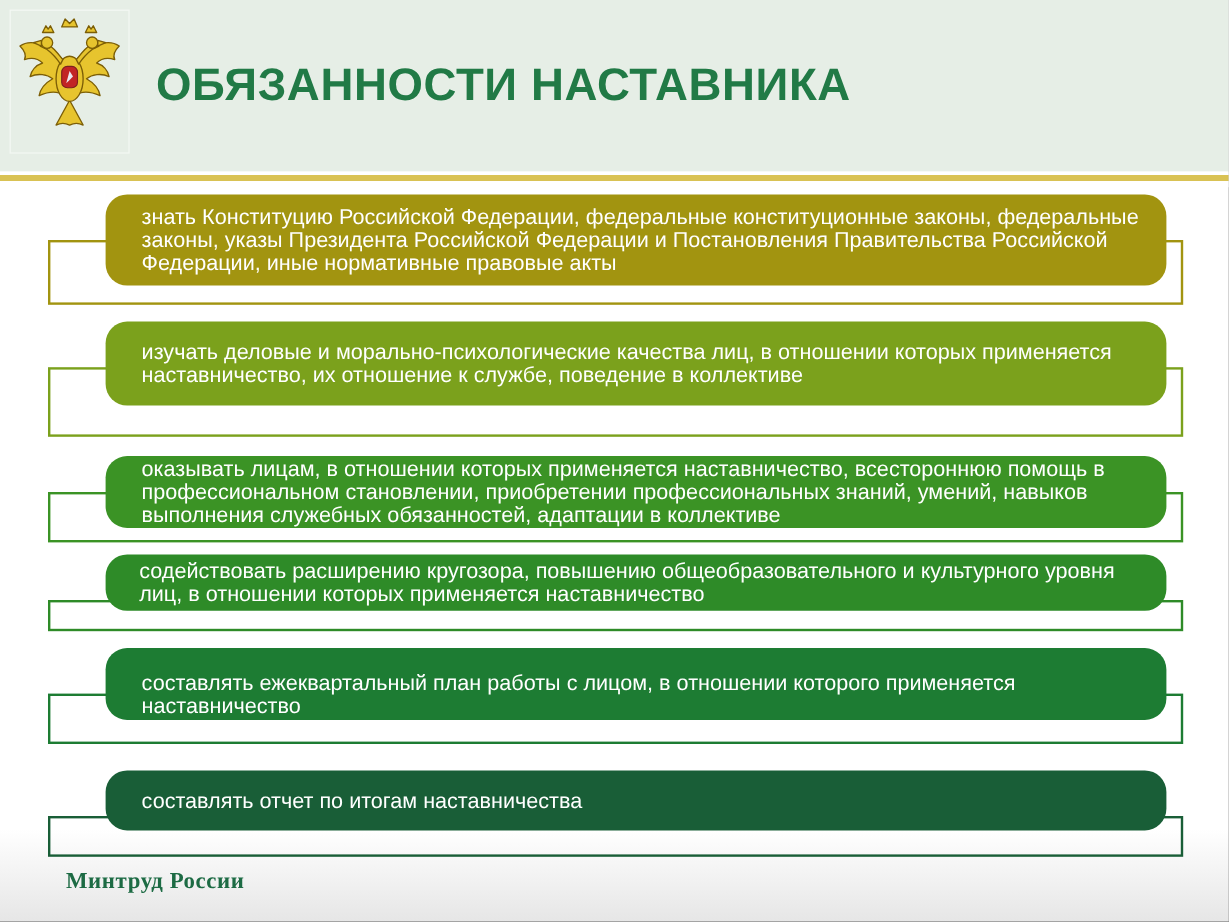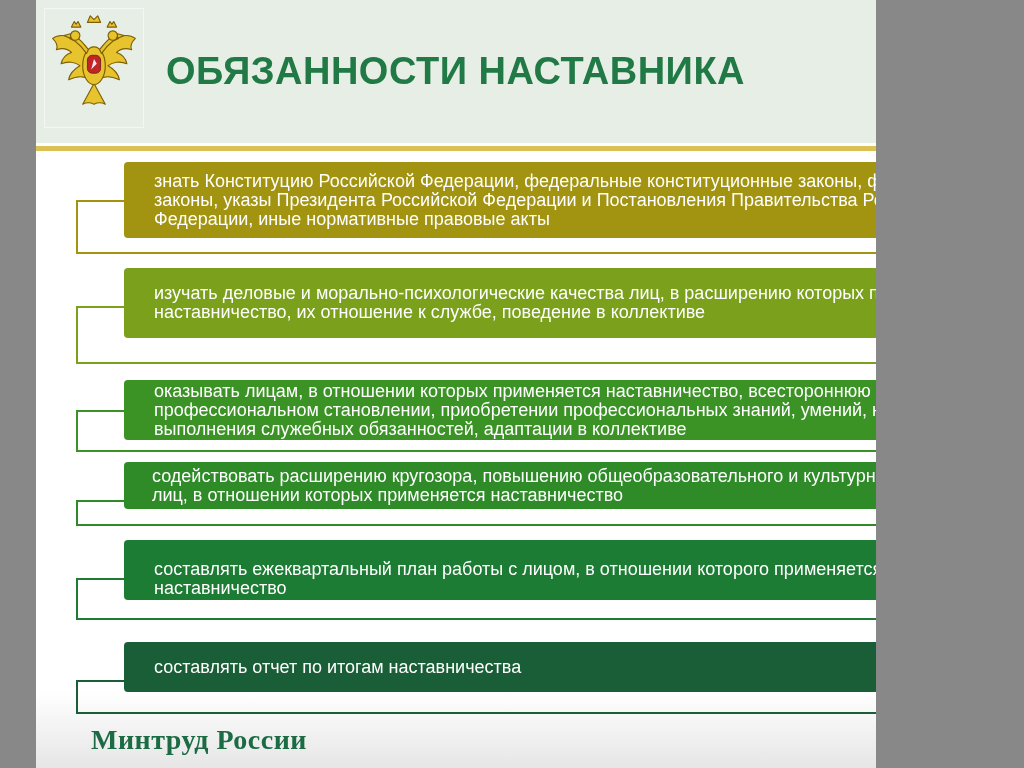--- a/index.html
+++ b/index.html
@@ -1,20 +1,19 @@
 <!DOCTYPE html>
 <html><head>
 <meta charset="utf-8">
 <style>
   html,body{margin:0;padding:0;background:#888;}
   .slide{
-    position:relative;width:840px;height:768px;overflow:hidden;
+    position:relative;width:1024px;height:768px;overflow:hidden;
     font-family:"Liberation Sans", sans-serif;
     background:linear-gradient(180deg,#ffffff 0%,#ffffff 90%,#e6e6e6 100%);
-    margin-left:36px;
   }
   
   .header{
     position:absolute;left:0;top:0;width:1024px;height:143px;
     background:#e6eee6;
   }
   .emblem{
     position:absolute;left:8px;top:8px;width:98px;height:118px;
     border:1px solid #f4f8f4;display:flex;align-items:center;justify-content:center;
   }
@@ -22,21 +21,21 @@
     position:absolute;left:130px;top:0;height:143px;display:flex;align-items:center;
     color:#217a46;font-size:38px;font-weight:bold;letter-spacing:.5px;white-space:nowrap;
   }
   .divider{
     position:absolute;left:0;top:143px;width:1024px;height:13px;
     background:linear-gradient(180deg,#ffffff 0,#ffffff 3px,#d9c253 3px,#d9c253 8px,#ffffff 8px,#ffffff 13px);
   }
   
   .outline{position:absolute;left:40px;width:946px;border:2px solid;box-sizing:border-box;background:transparent;}
   .box{
-    position:absolute;left:88px;width:884px;box-sizing:border-box;border-radius:4px;
+    position:absolute;left:88px;width:884px;box-sizing:border-box;border-radius:18px;
     color:#ffffff;font-size:18px;line-height:19px;
     display:flex;align-items:center;padding:2px 18px 2px 30px;
   }
   .c1{background:#a29410;} .o1{border-color:#a29410;}
   .c2{background:#7ba11c;} .o2{border-color:#7ba11c;}
   .c3{background:#3b9325;} .o3{border-color:#3b9325;}
   .c4{background:#2e8b28;padding-left:28px;} .o4{border-color:#2e8b28;}
   .c5{background:#1d7c33;} .o5{border-color:#1d7c33;}
   .c6{background:#195e37;} .o6{border-color:#195e37;}
 
@@ -44,21 +43,21 @@
   .b2{top:268px;height:70px;} .l2{top:306px;height:58px;}
   .b3{top:380px;height:60px;} .l3{top:410px;height:42px;}
   .b4{top:462px;height:47px;} .l4{top:500px;height:26px;}
   .b5{top:540px;height:60px;align-items:flex-end;} .l5{top:578px;height:42px;}
   .b6{top:642px;height:50px;text-align:right;} .l6{top:680px;height:34px;}
 
   
   .footer{
     position:absolute;left:55px;top:724px;
     font-family:"Liberation Serif", serif;font-weight:bold;
-    font-size:28px;color:#1d6b44;letter-spacing:.5px;
+    font-size:19px;color:#1d6b44;letter-spacing:.5px;
   }
 </style>
 </head>
 <body>
 
 <div class="slide">
 
   <div class="header">
     <div class="emblem">
       <svg viewBox="0 0 100 115" width="94" height="110" aria-hidden="true">
@@ -89,21 +88,21 @@
   <div>
     <div class="outline o1 l1"></div>
     <div class="box c1 b1">
       <span>знать Конституцию Российской Федерации, федеральные конституционные законы, федеральные законы, указы Президента Российской Федерации и Постановления Правительства Российской Федерации, иные нормативные правовые акты</span>
     </div>
   </div>
 
   <div>
     <div class="outline o2 l2"></div>
     <div class="box c2 b2">
-      <span>изучать деловые и морально-психологические качества лиц, в расширению которых применяется наставничество, их отношение к службе, поведение в коллективе</span>
+      <span>изучать деловые и морально-психологические качества лиц, в отношении которых применяется наставничество, их отношение к службе, поведение в коллективе</span>
     </div>
   </div>
 
   <div>
     <div class="outline o3 l3"></div>
     <div class="box c3 b3">
       <span>оказывать лицам, в отношении которых применяется наставничество,  всестороннюю помощь в профессиональном становлении, приобретении профессиональных знаний, умений, навыков выполнения служебных обязанностей, адаптации в коллективе</span>
     </div>
   </div>
 

